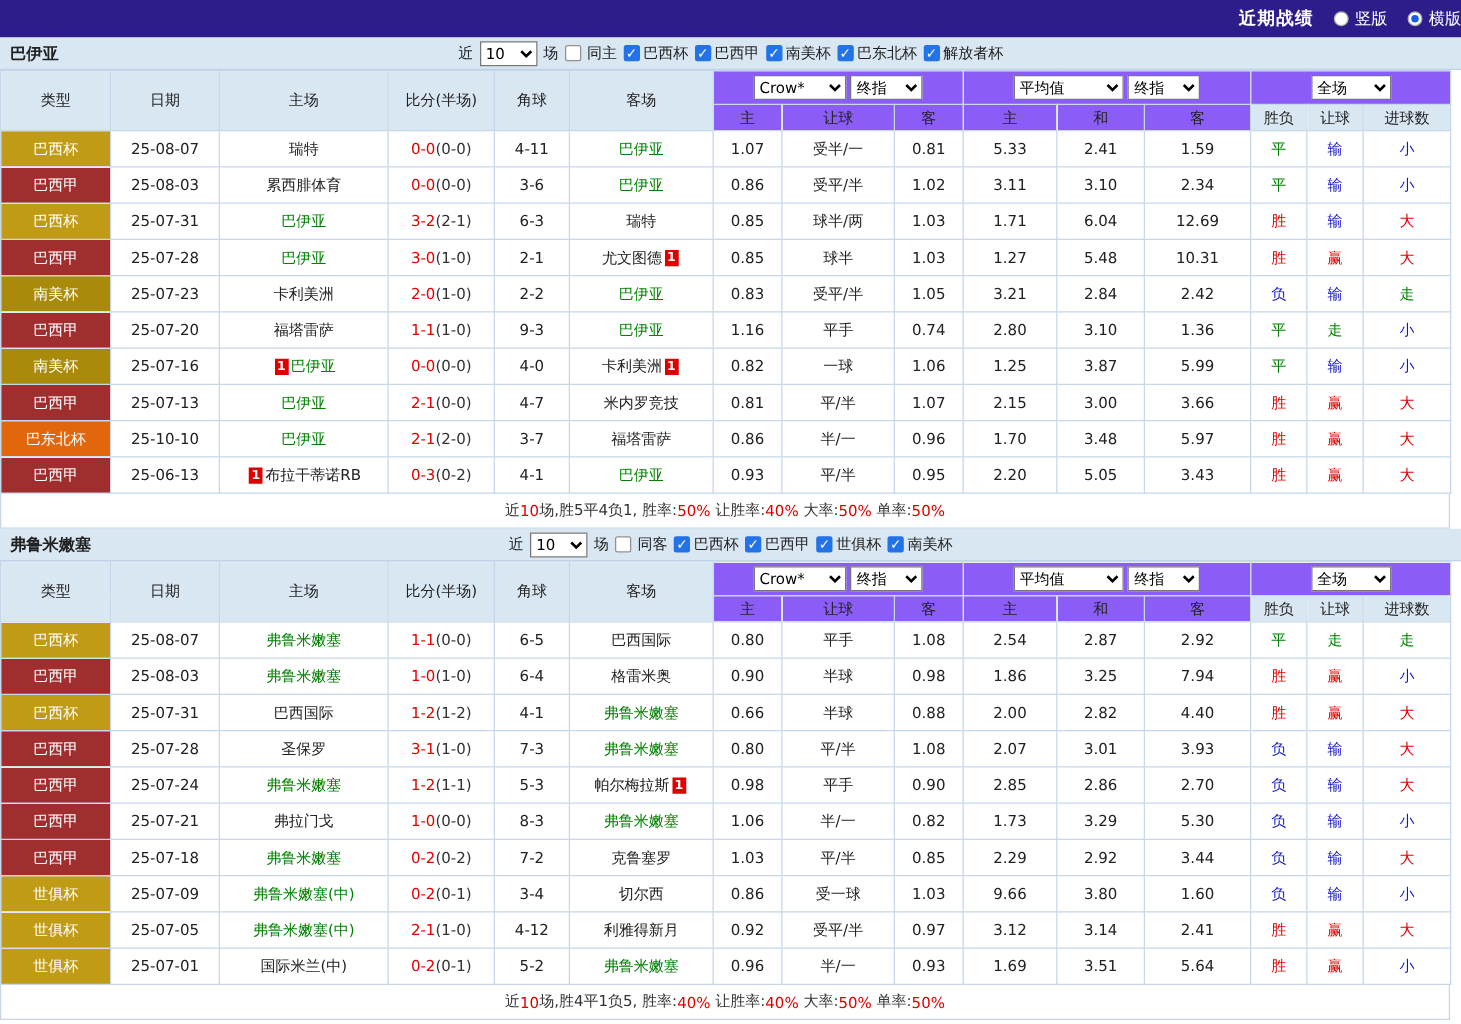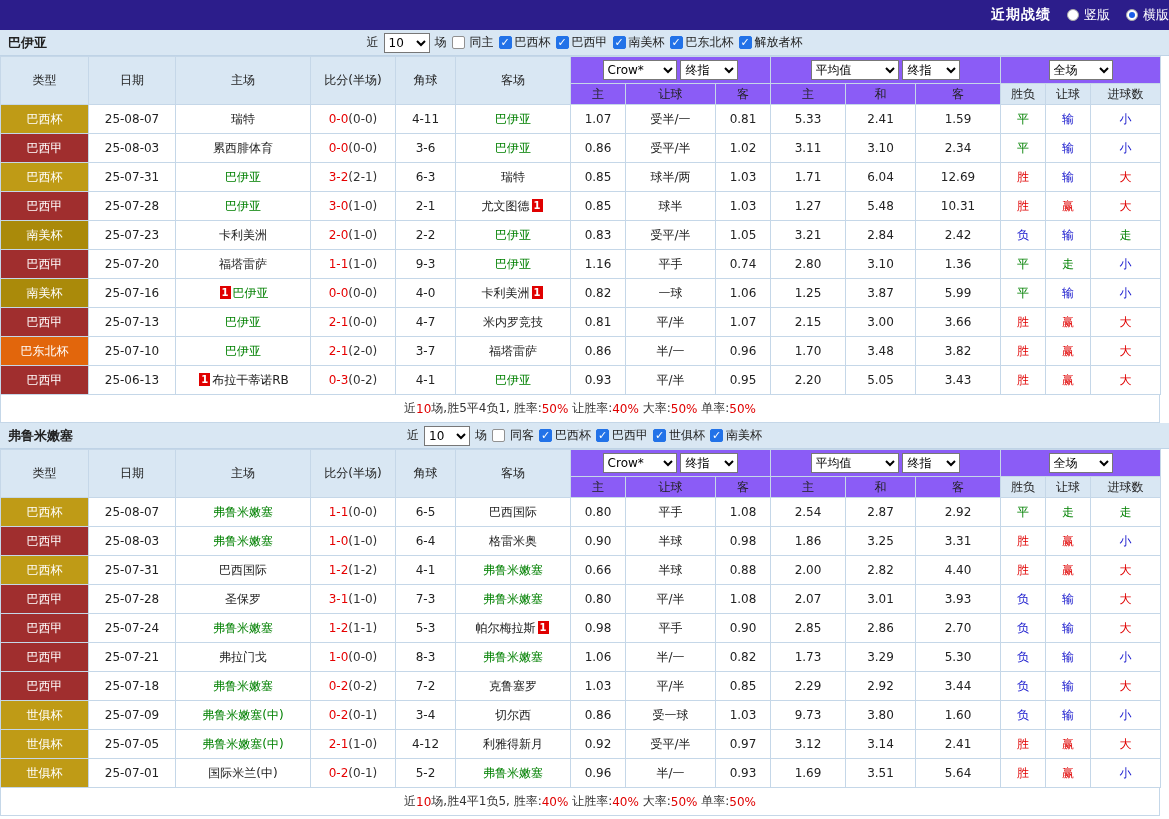--- a/index.html
+++ b/index.html
@@ -265,31 +265,31 @@
           <td>1.07</td>
           <td>2.15</td>
           <td>3.00</td>
           <td>3.66</td>
           <td style="color: rgb(224, 0, 0);">胜</td>
           <td style="color: rgb(224, 0, 0);">赢</td>
           <td style="color: rgb(224, 0, 0);">大</td>
         </tr>
         <tr>
           <td class="type" style="background: rgb(226, 102, 12);">巴东北杯</td>
-          <td>25-07-10</td>
+          <td>25-10-10</td>
           <td><span><span style="color: rgb(0, 128, 0);">巴伊亚</span></span></td>
           <td><span class="score">2-1</span><span class="half">(2-0)</span></td>
           <td>3-7</td>
           <td><span><span>福塔雷萨</span></span></td>
           <td>0.86</td>
           <td>半/一</td>
           <td>0.96</td>
           <td>1.70</td>
           <td>3.48</td>
-          <td>3.82</td>
+          <td>5.97</td>
           <td style="color: rgb(224, 0, 0);">胜</td>
           <td style="color: rgb(224, 0, 0);">赢</td>
           <td style="color: rgb(224, 0, 0);">大</td>
         </tr>
         <tr>
           <td class="type" style="background: rgb(160, 46, 46);">巴西甲</td>
           <td>25-06-13</td>
           <td><span><span class="badge">1</span><span>布拉干蒂诺RB</span></span></td>
           <td><span class="score">0-3</span><span class="half">(0-2)</span></td>
           <td>4-1</td>
@@ -420,21 +420,21 @@
           <td>25-08-03</td>
           <td><span><span style="color: rgb(0, 128, 0);">弗鲁米嫩塞</span></span></td>
           <td><span class="score">1-0</span><span class="half">(1-0)</span></td>
           <td>6-4</td>
           <td><span><span>格雷米奥</span></span></td>
           <td>0.90</td>
           <td>半球</td>
           <td>0.98</td>
           <td>1.86</td>
           <td>3.25</td>
-          <td>3.31</td>
+          <td>7.94</td>
           <td style="color: rgb(224, 0, 0);">胜</td>
           <td style="color: rgb(224, 0, 0);">赢</td>
           <td style="color: rgb(20, 20, 204);">小</td>
         </tr>
         <tr>
           <td class="type" style="background: rgb(191, 155, 22);">巴西杯</td>
           <td>25-07-31</td>
           <td><span><span>巴西国际</span></span></td>
           <td><span class="score">1-2</span><span class="half">(1-2)</span></td>
           <td>4-1</td>
@@ -520,21 +520,21 @@
         <tr>
           <td class="type" style="background: rgb(191, 155, 22);">世俱杯</td>
           <td>25-07-09</td>
           <td><span><span style="color: rgb(0, 128, 0);">弗鲁米嫩塞(中)</span></span></td>
           <td><span class="score">0-2</span><span class="half">(0-1)</span></td>
           <td>3-4</td>
           <td><span><span>切尔西</span></span></td>
           <td>0.86</td>
           <td>受一球</td>
           <td>1.03</td>
-          <td>9.73</td>
+          <td>9.66</td>
           <td>3.80</td>
           <td>1.60</td>
           <td style="color: rgb(20, 20, 204);">负</td>
           <td style="color: rgb(20, 20, 204);">输</td>
           <td style="color: rgb(20, 20, 204);">小</td>
         </tr>
         <tr>
           <td class="type" style="background: rgb(191, 155, 22);">世俱杯</td>
           <td>25-07-05</td>
           <td><span><span style="color: rgb(0, 128, 0);">弗鲁米嫩塞(中)</span></span></td>

